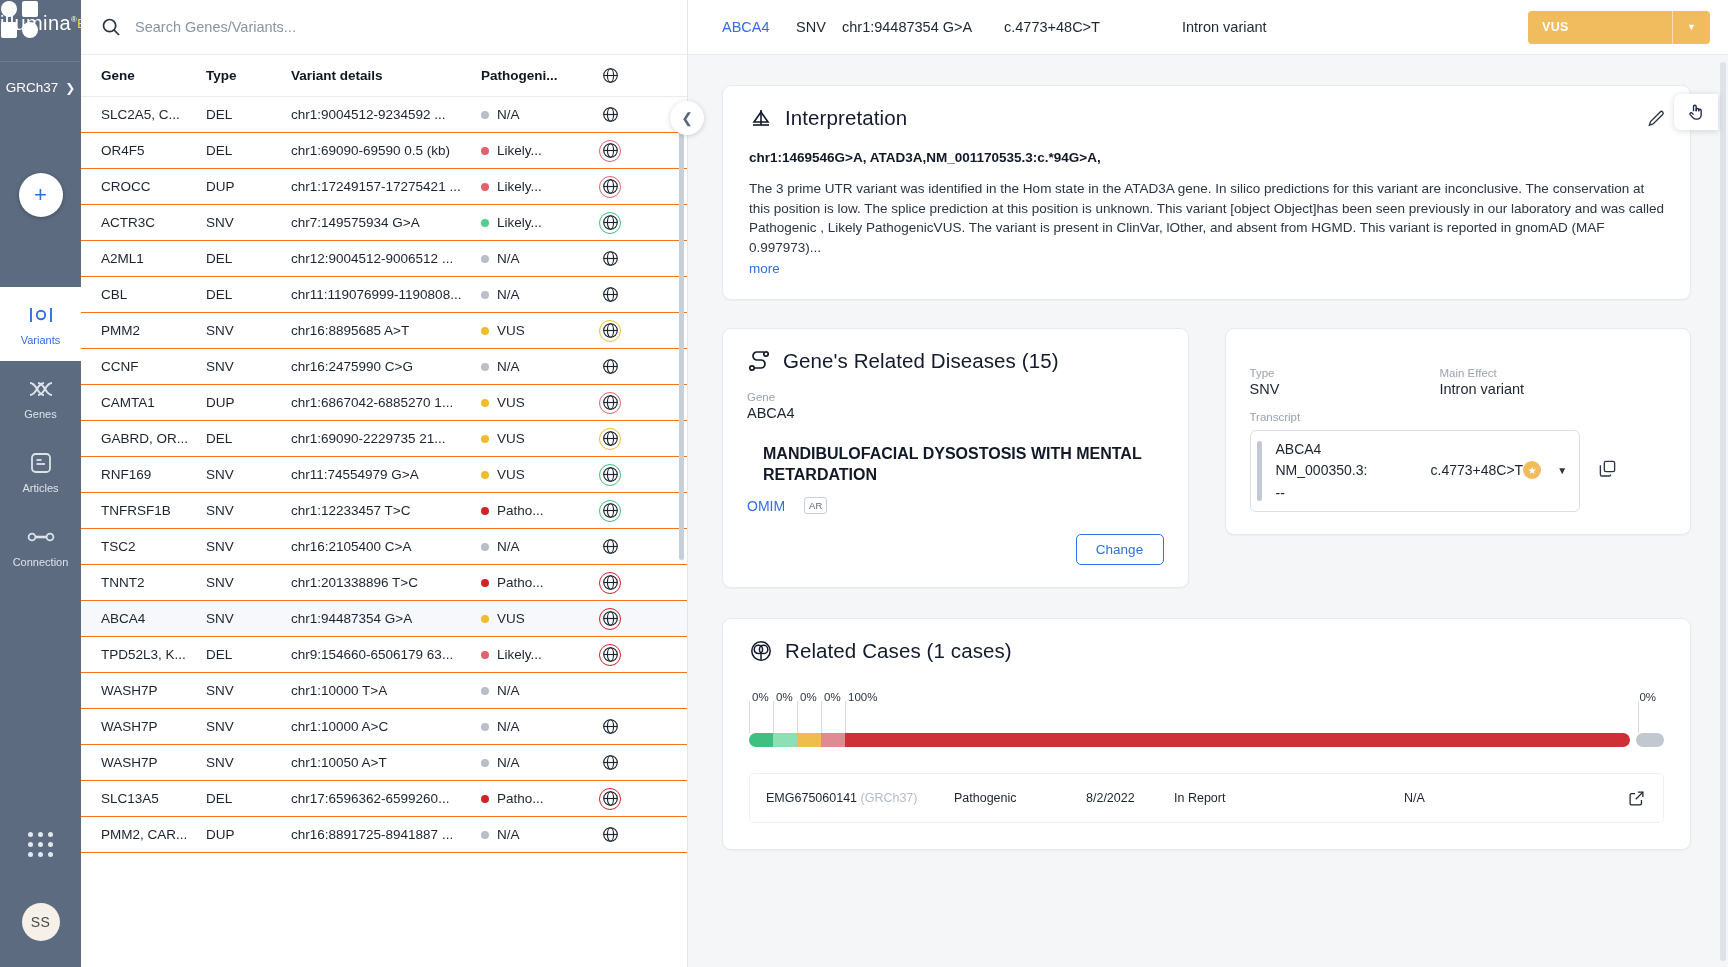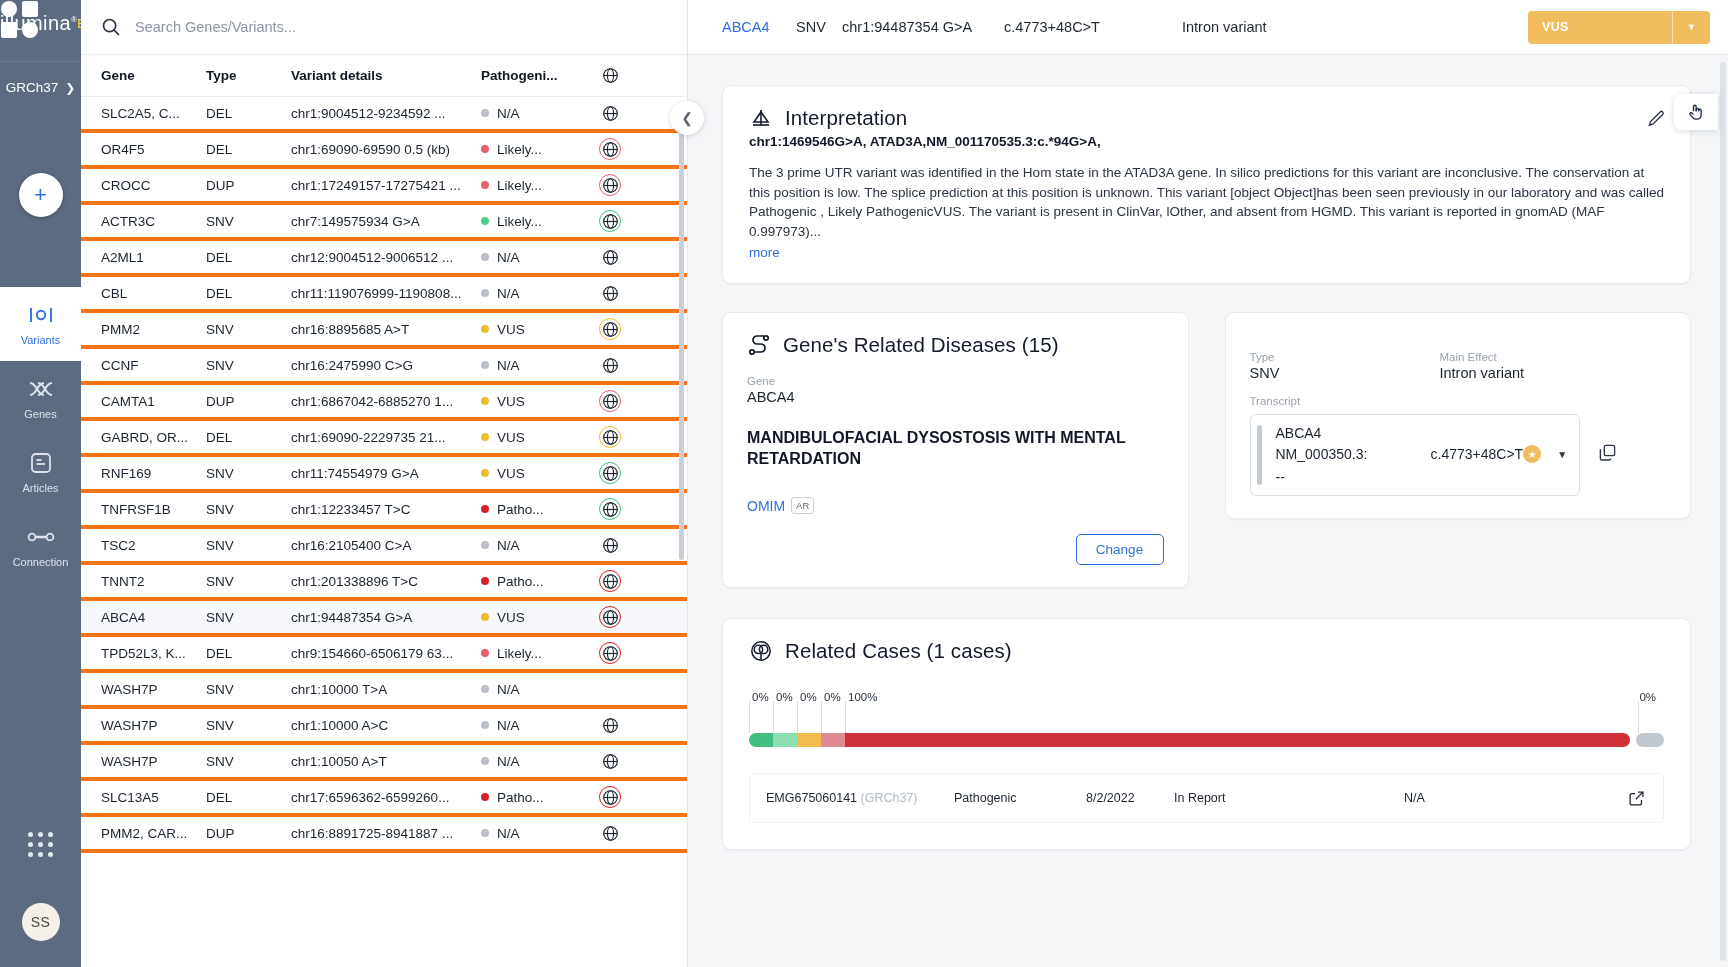--- a/index.html
+++ b/index.html
@@ -61,21 +61,21 @@
 
   .thead { display:flex; align-items:center; height: 42px; padding: 0 0 0 20px; border-bottom:1px solid #e8ecf1;}
   .thead div { font-size: 13.5px; font-weight:700; color:#111722; }
   .c-gene { width: 105px; flex:0 0 105px; }
   .c-type { width: 85px; flex:0 0 85px; }
   .c-det  { width: 190px; flex:0 0 190px; }
   .c-path { width: 92px; flex:0 0 92px; }
   .c-glb  { width: 74px; flex:0 0 74px; display:flex; justify-content:center; }
 
   .tbody { flex:1; overflow:hidden; }
-  .trow { display:flex; align-items:center; height:36px; padding: 0 0 0 20px; border-bottom:4px solid #f97316; cursor:pointer; }
+  .trow { display:flex; align-items:center; height:36px; padding: 0 0 0 20px; border-bottom:1px solid #f97316; cursor:pointer; }
   .trow.sel { background:#f6f8fb; }
   .trow div { font-size: 13.5px; color:#1b2430; white-space:nowrap; overflow:hidden; text-overflow:ellipsis; }
   .pcell { display:flex !important; align-items:center; gap:8px; }
   .dot { width:8px; height:8px; border-radius:50%; flex:0 0 8px; display:block;}
   .globe { width:17px; height:17px; display:block; }
   .globe.ringed { width:22px; height:22px; border-radius:50%; border:1.6px solid; padding:1.6px; }
 
   .scroller { position:absolute; right:3px; top:120px; width:5px; height:440px; background:#c9cfd8; border-radius:3px; }
 
   
@@ -114,31 +114,31 @@
   .card-h { display:flex; align-items:center; gap: 12px; }
   .card-h h2 { font-size: 20.5px; font-weight:400; color:#121a2b; letter-spacing:.1px; }
   .ci { width:24px; height:24px; color:#121a2b; flex:0 0 24px; }
 
   
   .interp { padding: 20px 26px 22px; position:relative; }
   .pencil { position:absolute; right:24px; top:23px; width:20px; height:20px; color:#2b3445; cursor:pointer; }
   .tabs { display:flex; gap: 22px; margin: 18px 0 0; }
   .tab { font-size:14.5px; color:#8d96a3; padding-bottom:8px; cursor:pointer; }
   .tab.on { color:#2f6fe4; border-bottom:2.5px solid #2f6fe4; }
-  .hgvs { margin-top: 4px; font-size:13.5px; font-weight:700; color:#111826; }
+  .hgvs { margin-top: 20px; font-size:13.5px; font-weight:700; color:#111826; }
   .para { margin-top: 14px; font-size:13.5px; line-height:19.5px; color:#2b3442; }
   .more { margin-top: 4px; font-size:13.5px; color:#2f6fe4; cursor:pointer; display:inline-block;}
 
   .row2 { display:flex; gap: 36px; margin-top: 28px; }
   .col { flex:1; min-width:0; }
   .pad { padding: 20px 24px 22px; }
   .flabel { font-size:11.5px; color:#9aa3b0; margin-bottom:2px; }
   .fval { font-size:14.5px; color:#1b2430; }
-  .dis-title { font-size:16px; font-weight:700; color:#111826; line-height:21px; margin-top: 22px; }
-  .omim-row { margin-top: 28px; display:flex; align-items:center; gap:6px; }
+  .dis-title { font-size:16px; font-weight:700; color:#111826; line-height:21px; margin-top: 22px; margin-left: 16px; }
+  .omim-row { margin-top: 12px; display:flex; align-items:center; gap:19px; }
   .omim { color:#2f6fe4; font-size:14px; cursor:pointer; }
   .ar { font-size:9.5px; color:#5d6877; border:1px solid #c8cfd9; border-radius:3px; padding:2px 4px; }
   .changebtn { margin-top: 20px; margin-left:auto; display:block; width:88px; height:31px; border:1px solid #2f6fe4; color:#2f6fe4; background:#fff; border-radius:5px; font-size:13.5px; cursor:pointer; font-family:inherit;}
   .tr-box { margin-top: 5px; border:1px solid #dbe0e8; border-radius:6px; background:#fff; display:flex; align-items:stretch; padding: 10px 12px 10px 0; position:relative; }
   .tr-bar { width:5px; background:#c2c9d3; border-radius:3px; margin: 0 14px 0 6px; }
   .tr-in { flex:1; min-width:0; }
   .tr-l1 { font-size:14px; color:#1b2430; }
   .tr-l2 { display:flex; align-items:center; margin-top: 4px; }
   .tr-nm { font-size:14px; color:#1b2430; width: 155px; }
   .tr-c  { font-size:14px; color:#1b2430; flex:1; }

